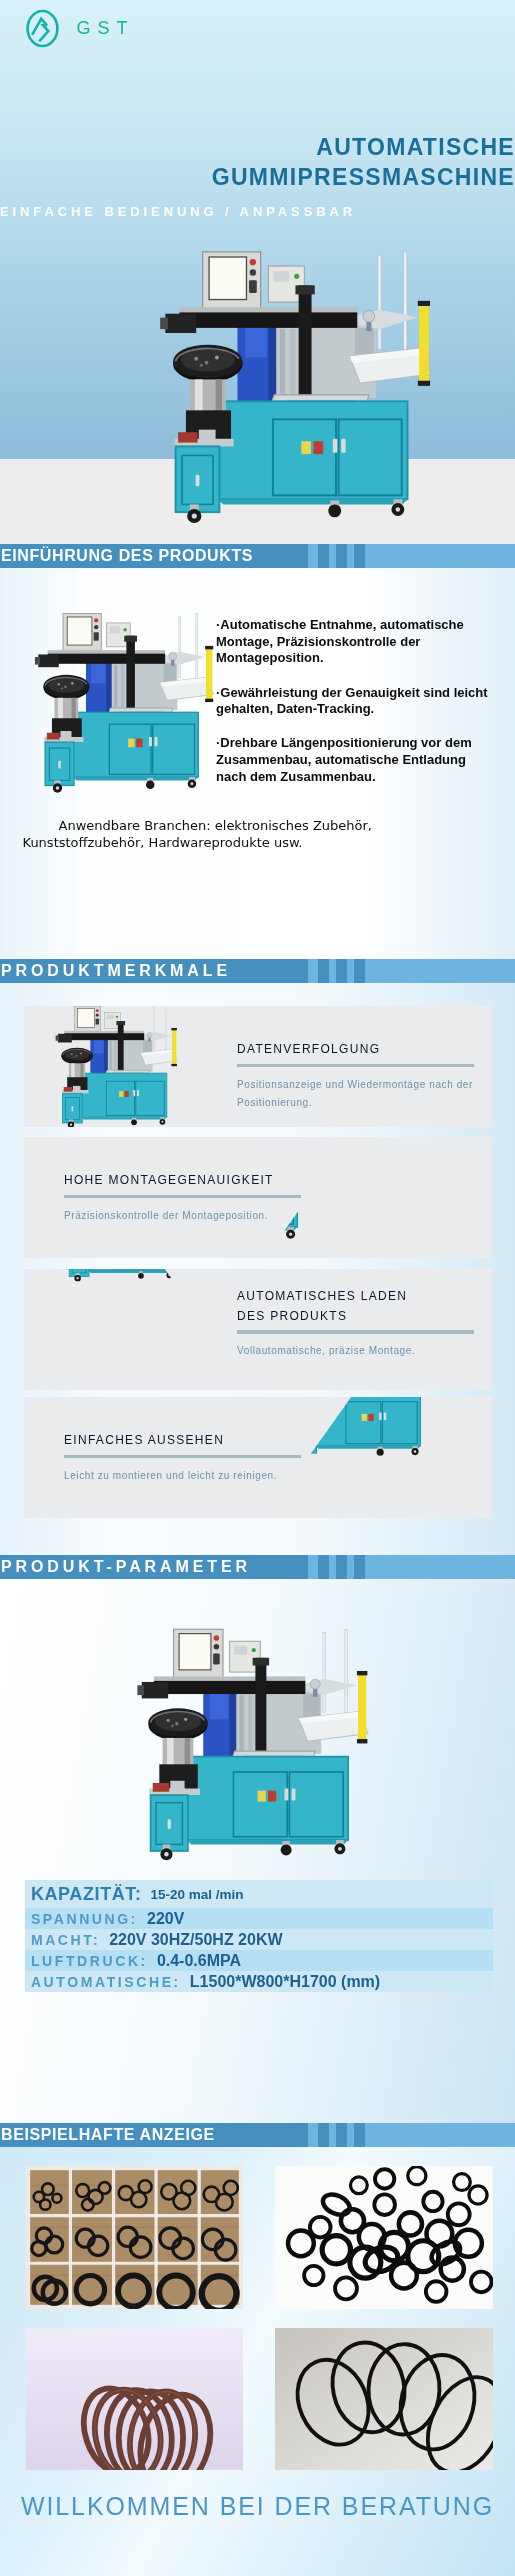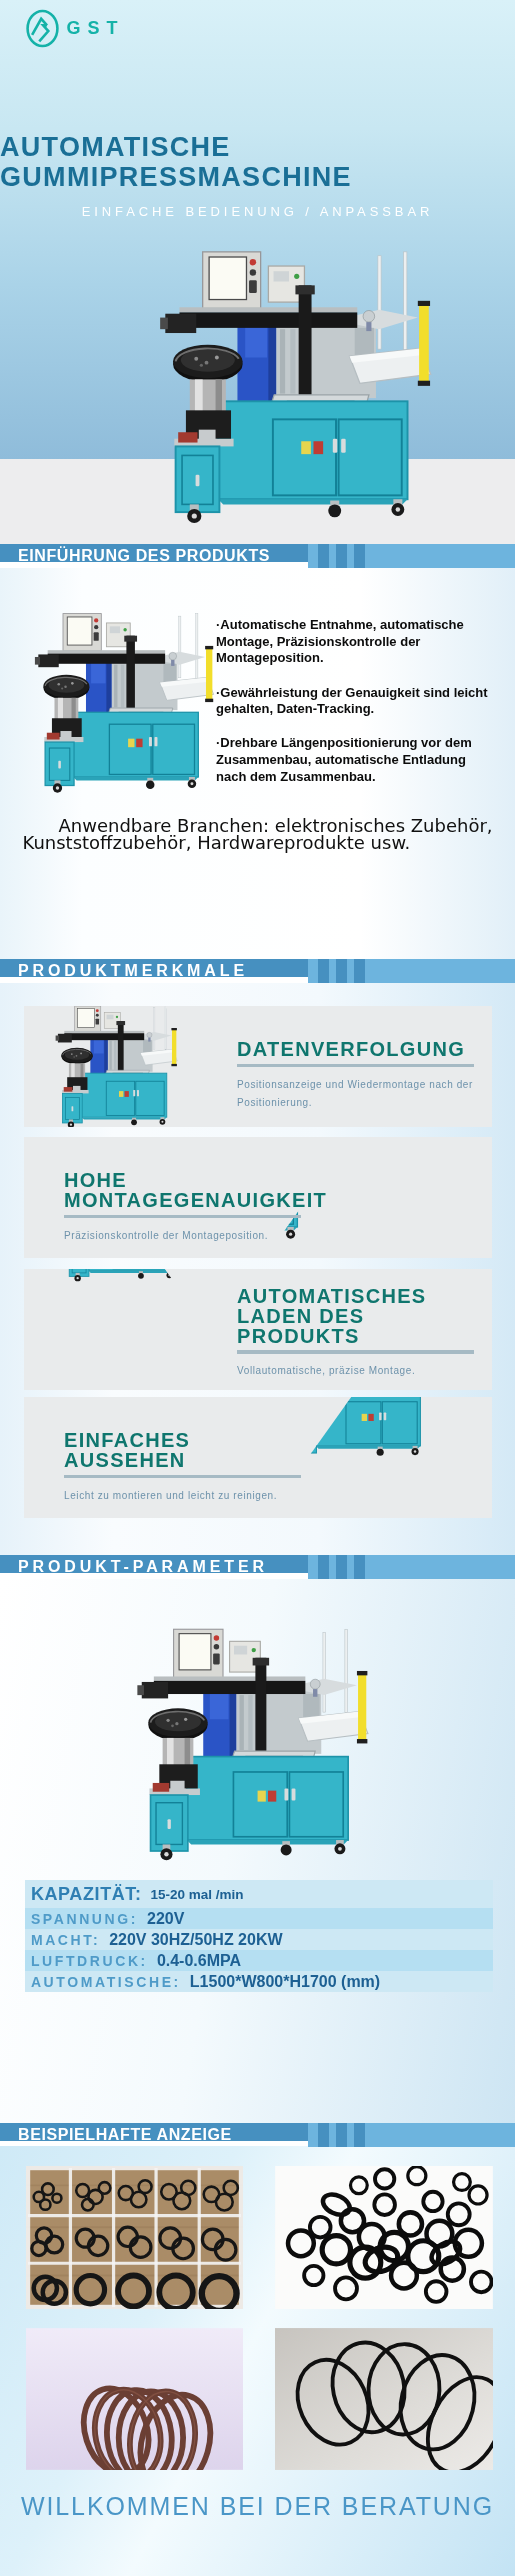--- a/index.html
+++ b/index.html
@@ -5,61 +5,61 @@
   html,body{margin:0;padding:0;background:#fff;}
   *{box-sizing:border-box;}
   #page{position:relative;width:515px;height:2576px;overflow:hidden;
         font-family:"Liberation Sans",sans-serif;background:#fff;}
 
   
   .hero{position:absolute;top:0;left:0;width:515px;height:459px;
         background:linear-gradient(180deg,#d9f1f8 0%,#c8e7f2 28%,#aad3e8 62%,#8fbcda 100%);}
   .grayband{position:absolute;top:459px;left:0;width:515px;height:85px;background:#ededee;}
   .logo{position:absolute;top:9px;left:24.5px;display:flex;align-items:center;z-index:3;}
-  .logo-text{margin-left:7px;font-size:18px;font-weight:bold;color:#14b2a8;letter-spacing:7px;}
-  .hero-title{position:absolute;top:132px;left:0;width:515px;text-align:left;
-      font-size:27px;line-height:30px;font-weight:bold;color:#1a6f96;letter-spacing:1.3px;z-index:2;}
-  .hero-sub{position:absolute;top:204px;left:0;width:515px;text-align:center;
-      font-size:13px;font-weight:normal;color:#ffffff;letter-spacing:3.9px;z-index:2;}
+  .logo-text{margin-left:17px;font-size:18px;font-weight:normal;color:#14b2a8;letter-spacing:7px;}
+  .hero-title{position:absolute;top:132px;left:0;width:515px;text-align:right;
+      font-size:23px;line-height:30px;font-weight:bold;color:#1a6f96;letter-spacing:1.3px;z-index:2;}
+  .hero-sub{position:absolute;top:204px;left:0;width:515px;text-align:left;
+      font-size:13px;font-weight:bold;color:#ffffff;letter-spacing:3.9px;z-index:2;}
   .machine-hero{position:absolute;left:142px;top:248px;width:303px;height:277px;z-index:2;}
   .machine-intro{position:absolute;left:22.5px;top:589px;width:200px;height:205px;}
   .machine-params{position:absolute;left:122px;top:1604px;width:258px;height:258px;}
 
   
   .band{position:absolute;left:0;width:515px;height:24px;z-index:4;}
-  .band-label{position:absolute;left:0;top:0;width:308px;height:18px;background:#4690c0;
-      color:#fff;font-weight:bold;font-size:16px;line-height:24.5px;padding-left:18px;
+  .band-label{position:absolute;left:0;top:0;width:308px;height:24px;background:#4690c0;
+      color:#fff;font-weight:bold;font-size:16px;line-height:24.5px;padding-left:1px;
       letter-spacing:0.6px;white-space:nowrap;}
   .band-right{position:absolute;left:308px;top:0;width:207px;height:24px;background:#6db4de;}
   .band-right i{position:absolute;top:0;height:24px;width:11px;background:#4690c0;}
   .band-right i:nth-child(1){left:9.7px;}
   .band-right i:nth-child(2){left:28px;}
   .band-right i:nth-child(3){left:46px;}
   .b-features .band-label,.b-params .band-label{letter-spacing:3.9px;}
 
   
   .intro-sec{position:absolute;top:568px;left:0;width:515px;height:391px;
       background:linear-gradient(90deg,#e9f4fa 0%,#fcfeff 16%,#ffffff 70%,#e1eff8 100%);}
   .bullets{position:absolute;left:216px;top:617px;width:272px;z-index:2;}
   .bullets p{margin:0 0 17.4px 0;font-size:13px;font-weight:bold;color:#0c0c0c;line-height:16.7px;}
-  .industries{position:absolute;left:22.5px;top:817px;width:471px;font-size:18px;color:#101010;
+  .industries{position:absolute;left:22.5px;top:817px;width:471px;font-size:13px;color:#101010;
       line-height:17.4px;text-indent:36px;font-family:"DejaVu Sans",sans-serif;z-index:2;}
 
   
   .features-sec{position:absolute;top:983px;left:0;width:515px;height:573px;
       background:linear-gradient(90deg,#e6f2fa 0%,#f9fcfe 22%,#f3f9fd 62%,#d4e9f6 100%);}
   .card{position:absolute;left:24px;width:468px;height:121px;background:#e9ebec;overflow:hidden;}
   .card .photo{position:absolute;top:0;height:100%;width:227px;}
   .card.photo-left .photo{left:0;clip-path:polygon(0 0,62% 0,100% 100%,0 100%);}
   .card.photo-right .photo{right:0;clip-path:polygon(38% 0,100% 0,100% 100%,0 100%);}
   .card .photo svg{width:100%;height:100%;display:block;}
   .card .ftext{position:absolute;top:33px;width:251px;}
   .card.photo-left .ftext{left:213px;}
   .card.photo-right .ftext{left:40px;}
-  .ftitle{font-size:20px;font-weight:bold;color:#0f766e;letter-spacing:1.3px;line-height:20px;}
+  .ftitle{font-size:12px;font-weight:normal;color:#0f172a;letter-spacing:1.3px;line-height:20px;}
   .fbar{width:237px;height:3.9px;background:#a6bac4;margin:4.5px 0 8.4px 0;}
   .fdesc{font-size:10px;font-weight:normal;color:#6d92ab;line-height:18px;letter-spacing:0.6px;}
   .card.c3 .ftext{top:16.7px;width:193px;}
   .card.c3 .fbar{width:237px;}
 
   
   .params-sec{position:absolute;top:1579px;left:0;width:515px;height:544px;
       background:linear-gradient(100deg,#ffffff 0%,#f4fafd 45%,#cde5f3 100%);}
   .ptable{position:absolute;left:24.5px;top:1880px;width:468px;z-index:2;}
   .prow{display:flex;align-items:center;padding-left:6.4px;height:21px;}

